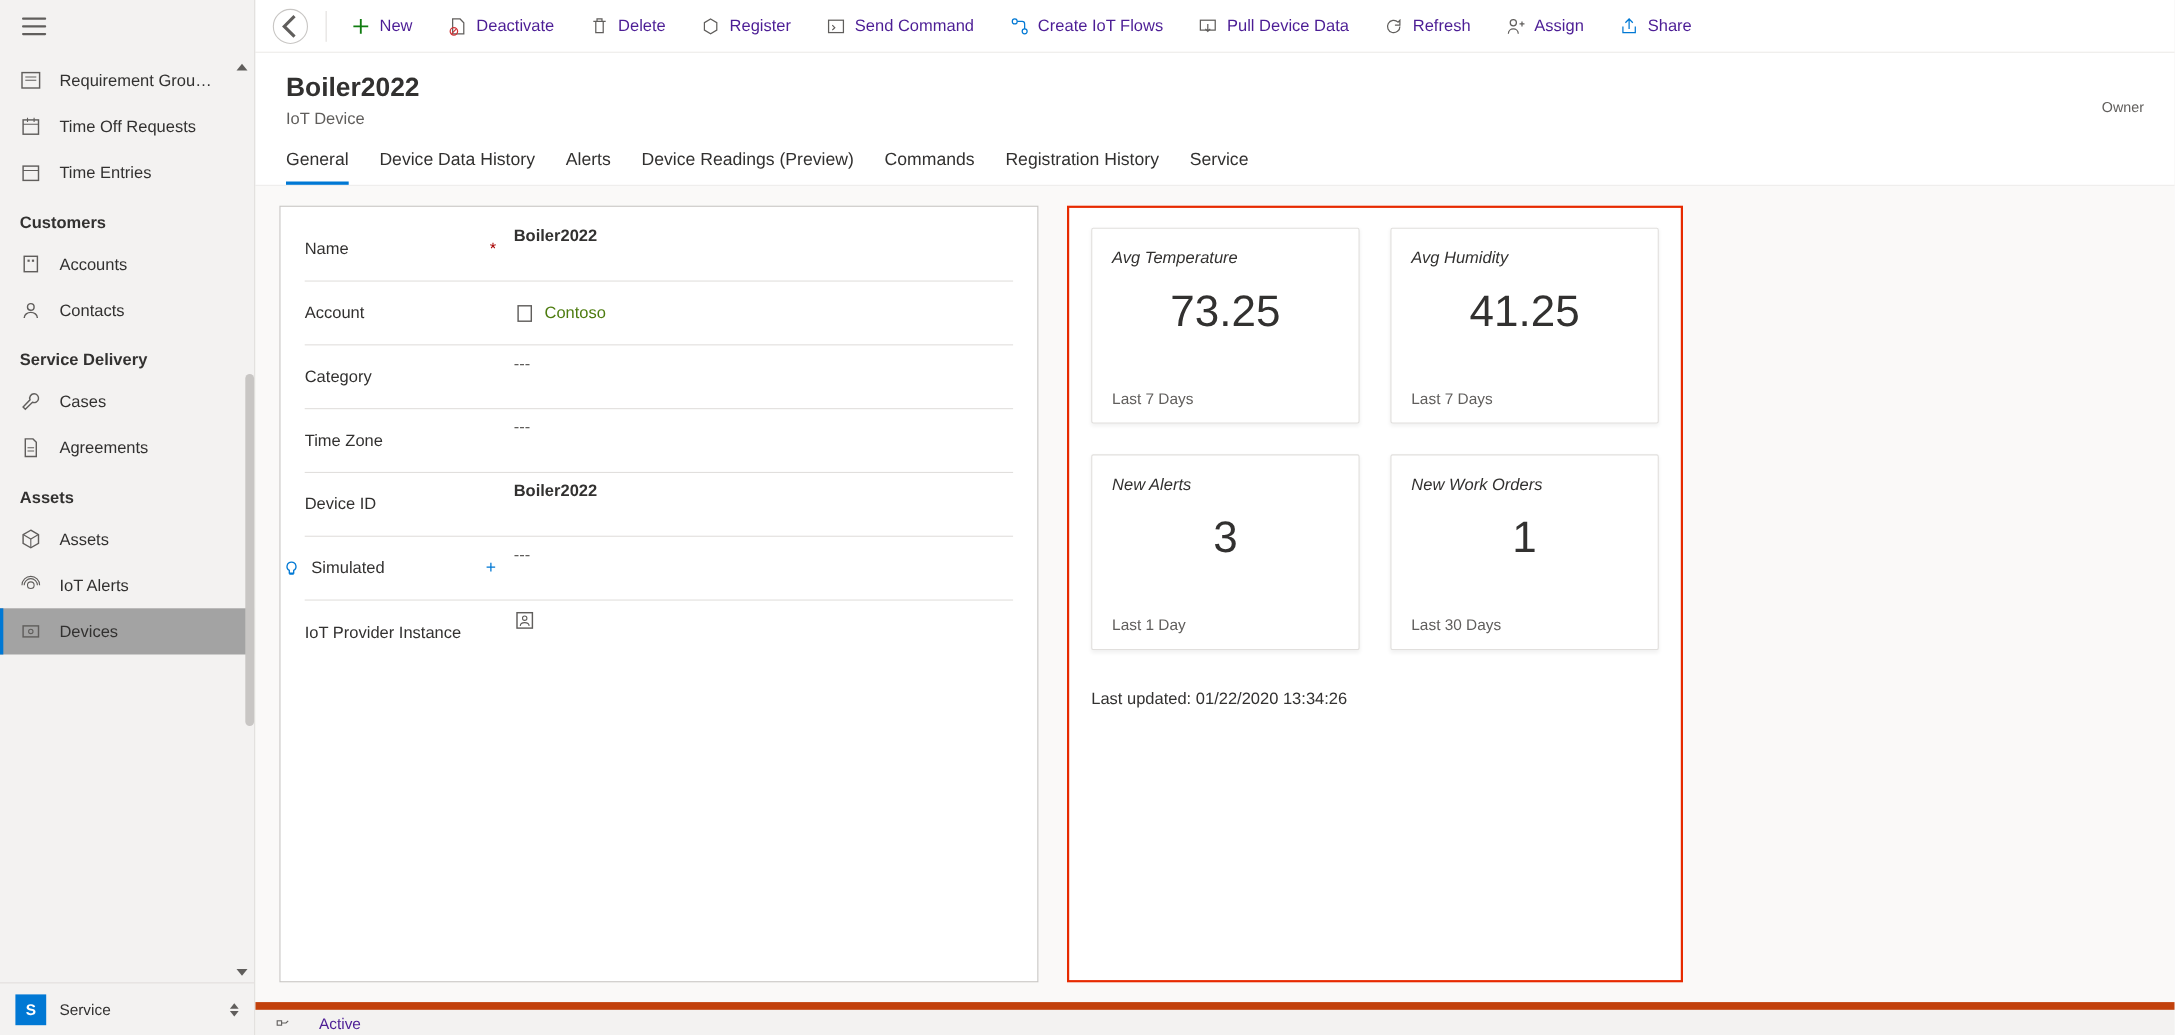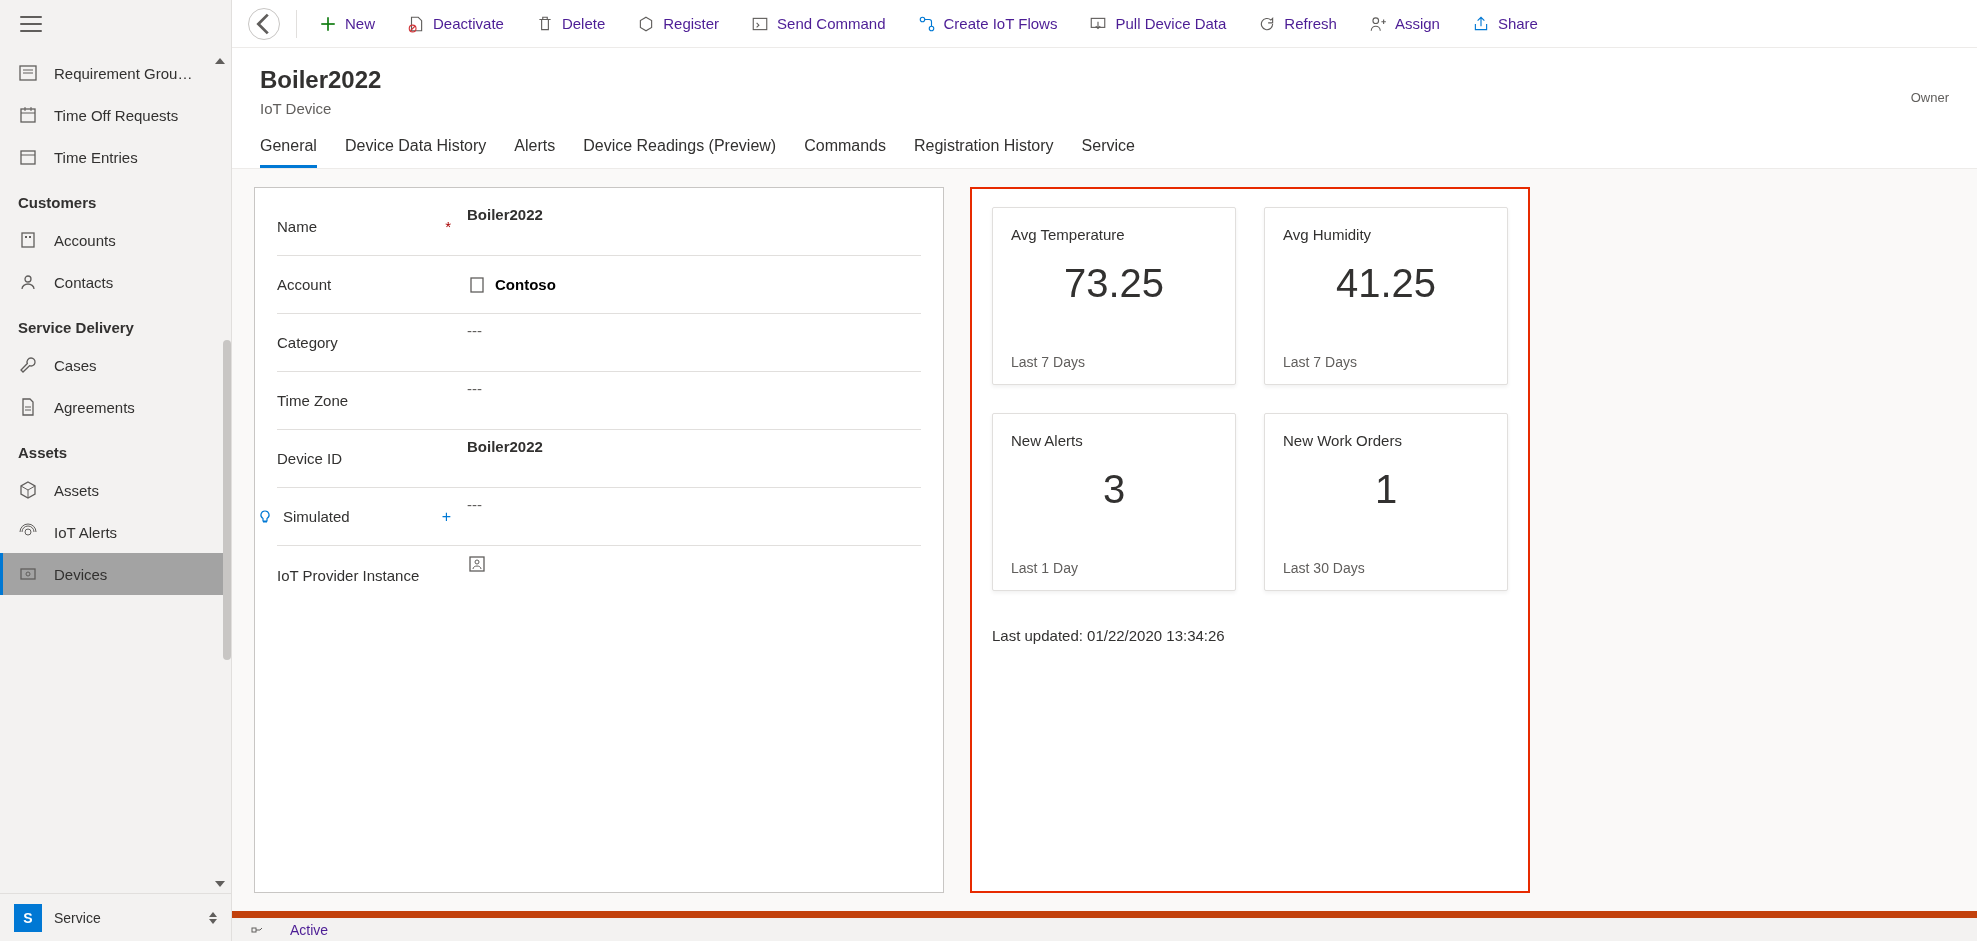--- a/index.html
+++ b/index.html
@@ -223,21 +223,21 @@
   .form-hint-icon { width: 16px; height: 16px; display: inline-flex; align-items:center; justify-content:center; color:#0078d4; margin-left:-20px; margin-right:4px;}
   .form-required { color: #a80000; margin-left: auto; margin-right: 16px; }
   .form-recommended { color: #0078d4; margin-left: auto; margin-right: 16px; font-size:16px; }
   .form-value {
     flex: 1;
     font-size: 15px;
     color: #323130;
     font-weight: 600;
   }
   .form-value.empty { font-weight: 400; color: #605e5c; }
-  .form-value.link { color: #000000; font-weight: 700; display:flex; align-items:center; gap:8px;}
+  .form-value.link { color: #4d7c0f; font-weight: 400; display:flex; align-items:center; gap:8px;}
 
   .summary-panel {
     flex: 1;
     border: 2px solid #e72a00;
     padding: 18px 20px 14px;
     max-width: 560px;
     background: #fff;
   }
   .cards {
     display: grid;
@@ -247,21 +247,21 @@
   .card {
     border: 1px solid #e1dfdd;
     border-radius: 2px;
     padding: 18px 18px 14px;
     box-shadow: 0 2px 4px rgba(0,0,0,0.06);
     display: flex;
     flex-direction: column;
     min-height: 178px;
     background:#fff;
   }
-  .card-title { font-size: 15px; color: #323130; }
+  .card-title { font-size: 15px; color: #323130; font-style: italic; }
   .card-value { font-size: 40px; font-weight: 400; text-align: center; margin: 18px 0; }
   .card-sub { font-size: 14px; color: #605e5c; margin-top: auto; }
   .last-updated { margin-top: 36px; font-size: 15px; color: #323130; }
 
   .footer-bar {
     height: 30px;
     border-top: 7px solid #c2410c;
     background: #f3f2f1;
     display: flex;
     align-items: center;

